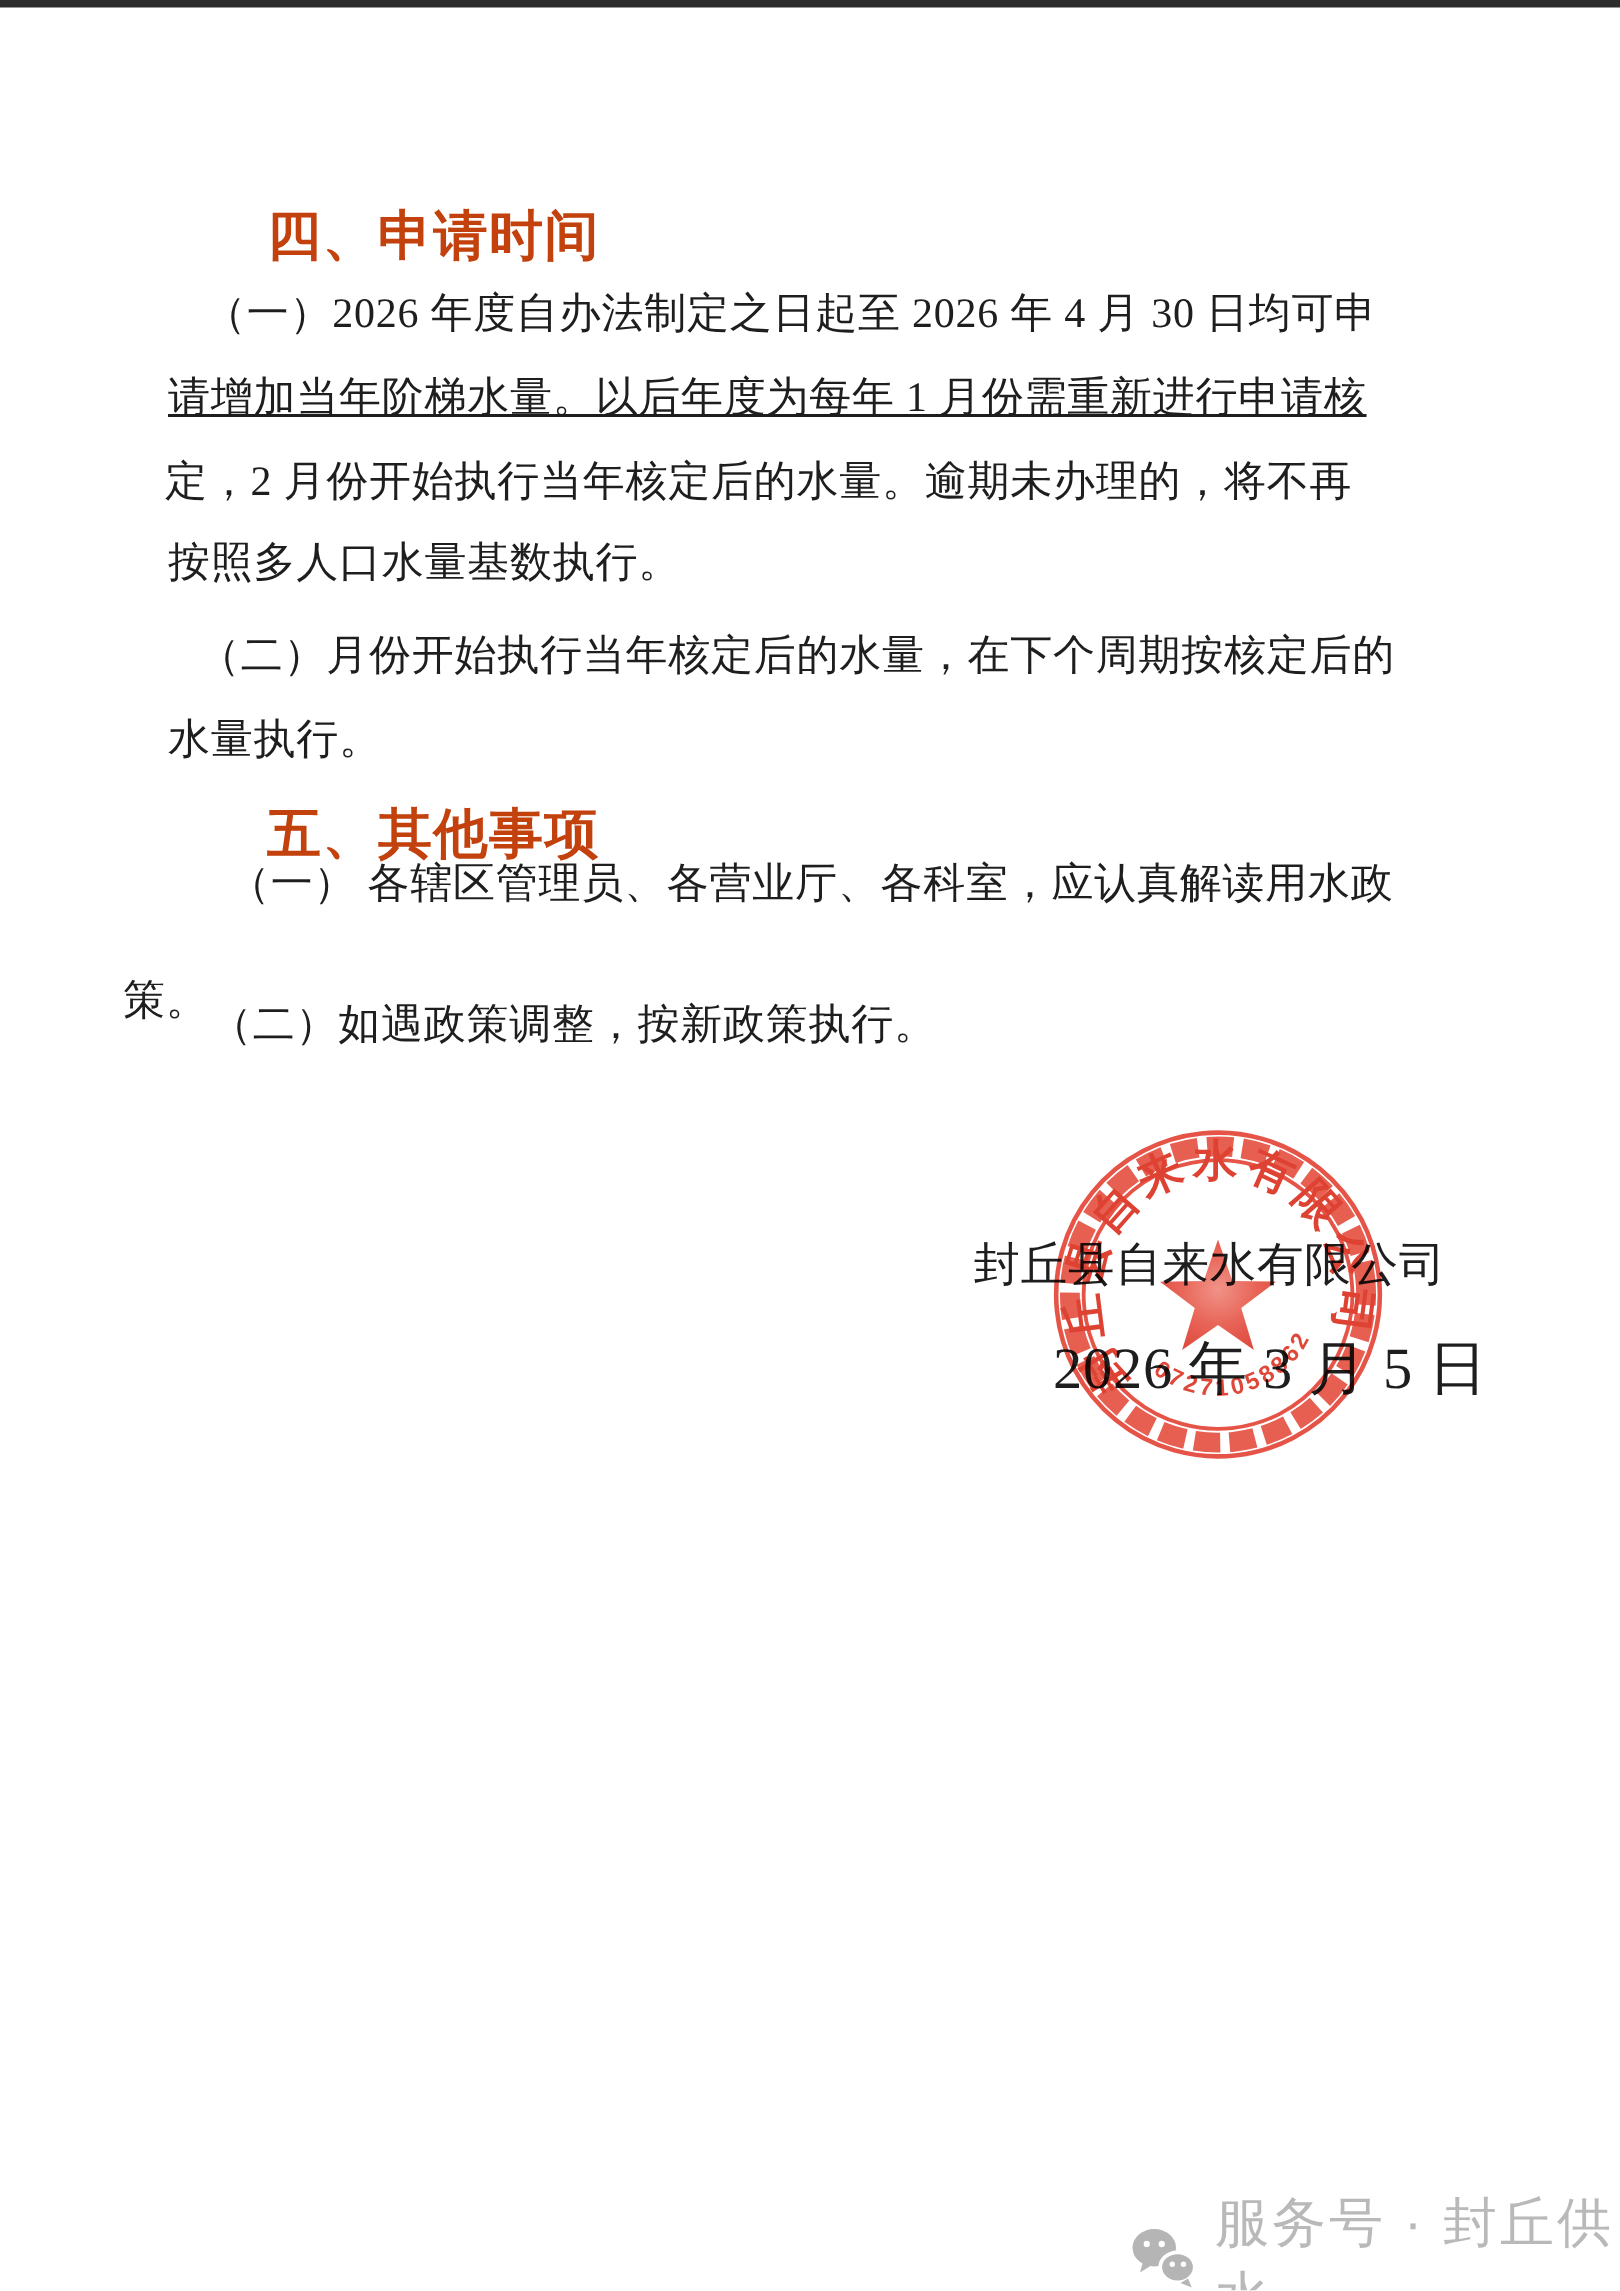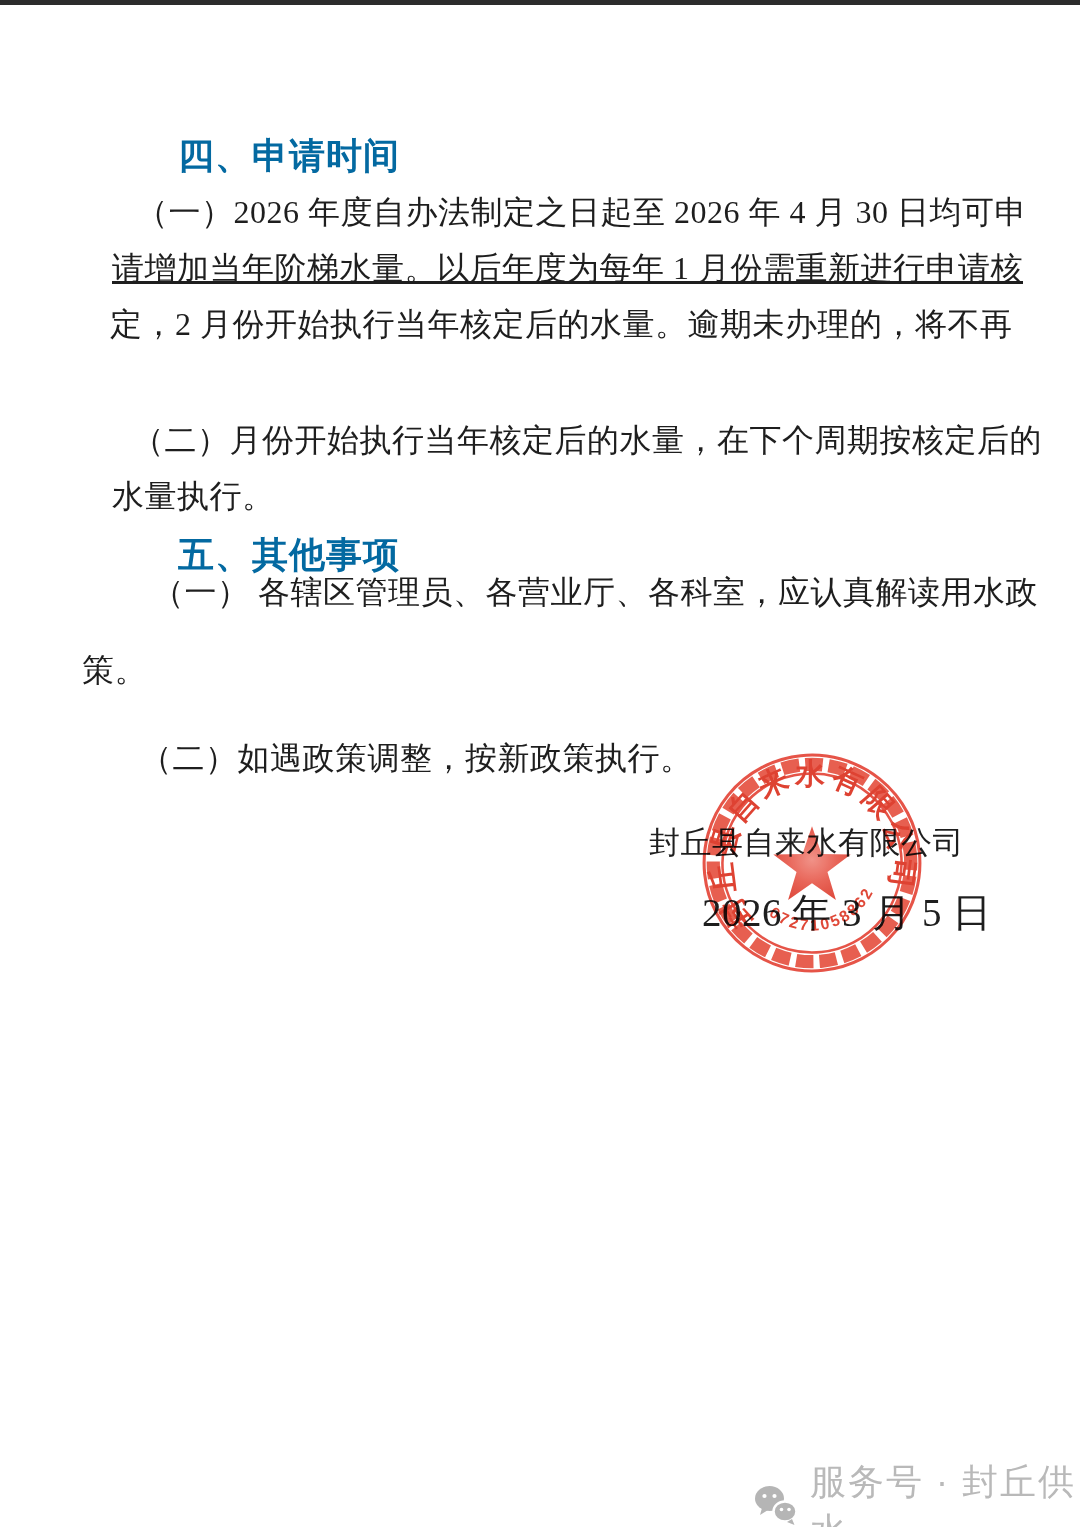--- a/index.html
+++ b/index.html
@@ -14,43 +14,43 @@
   .topbar {
     position: absolute;
     top: 0; left: 0;
     width: 100%; height: 5px;
     background: #2c2c2c;
   }
   .txt {
     position: absolute;
     white-space: pre;
     color: #1e1e1e;
-    font-size: 32px;
+    font-size: 28px;
     line-height: 1.15;
     letter-spacing: 0.5px;
   }
   .hd {
-    font-family: Liberation Serif, serif;
+    font-family: Liberation Sans, sans-serif;
     font-weight: 700;
     font-size: 36px;
-    color: #0369a1;
+    color: #c2410c;
     letter-spacing: 1px;
   }
   
   .h1      { left: 178px; top: 136px; }
   .s4l0    { left: 136px; top: 194px; }
   .s4l1    { left: 112px; top: 250px; text-decoration: underline; }
   .s4l2    { left: 110px; top: 306px; font-family: Liberation Serif, serif; }
   .s4l3    { left: 112px; top: 360px; }
   .s4l4    { left: 132px; top: 422px; }
   .s4l5    { left: 112px; top: 478px; }
   .h2      { left: 178px; top: 535px; }
   .s5l0    { left: 152px; top: 574px; }
   .s5l1    { left:  82px; top: 652px; }
-  .s5l2    { left: 140px; top: 740px; }
+  .s5l2    { left: 140px; top: 668px; }
   .company { left: 649px; top: 825px; font-size: 31px; }
   .date    { left: 702px; top: 891px; font-size: 39px; }
 
   .seal {
     position: absolute;
     left: 698px;
     top: 744px;
     width: 228px;
     height: 238px;
     mix-blend-mode: multiply;
@@ -74,20 +74,21 @@
 <body>
 
 <div class="page">
 
   <div class="topbar"></div>
 
   <div class="txt hd h1">四、申请时间</div>
   <div class="txt s4l0">（一）2026 年度自办法制定之日起至 2026 年 4 月 30 日均可申</div>
   <div class="txt s4l1">请增加当年阶梯水量。以后年度为每年 1 月份需重新进行申请核</div>
   <div class="txt s4l2">定，2 月份开始执行当年核定后的水量。逾期未办理的，将不再</div>
+  <div class="txt s4l3">按照多人口水量基数执行。</div>
   <div class="txt s4l4">（二）月份开始执行当年核定后的水量，在下个周期按核定后的</div>
   <div class="txt s4l5">水量执行。</div>
 
   <div class="txt hd h2">五、其他事项</div>
   <div class="txt s5l0">（一） 各辖区管理员、各营业厅、各科室，应认真解读用水政</div>
   <div class="txt s5l1">策。</div>
   <div class="txt s5l2">（二）如遇政策调整，按新政策执行。</div>
 
   <div class="txt company">封丘县自来水有限公司</div>
   <div class="txt date">2026 年 3 月 5 日</div>

